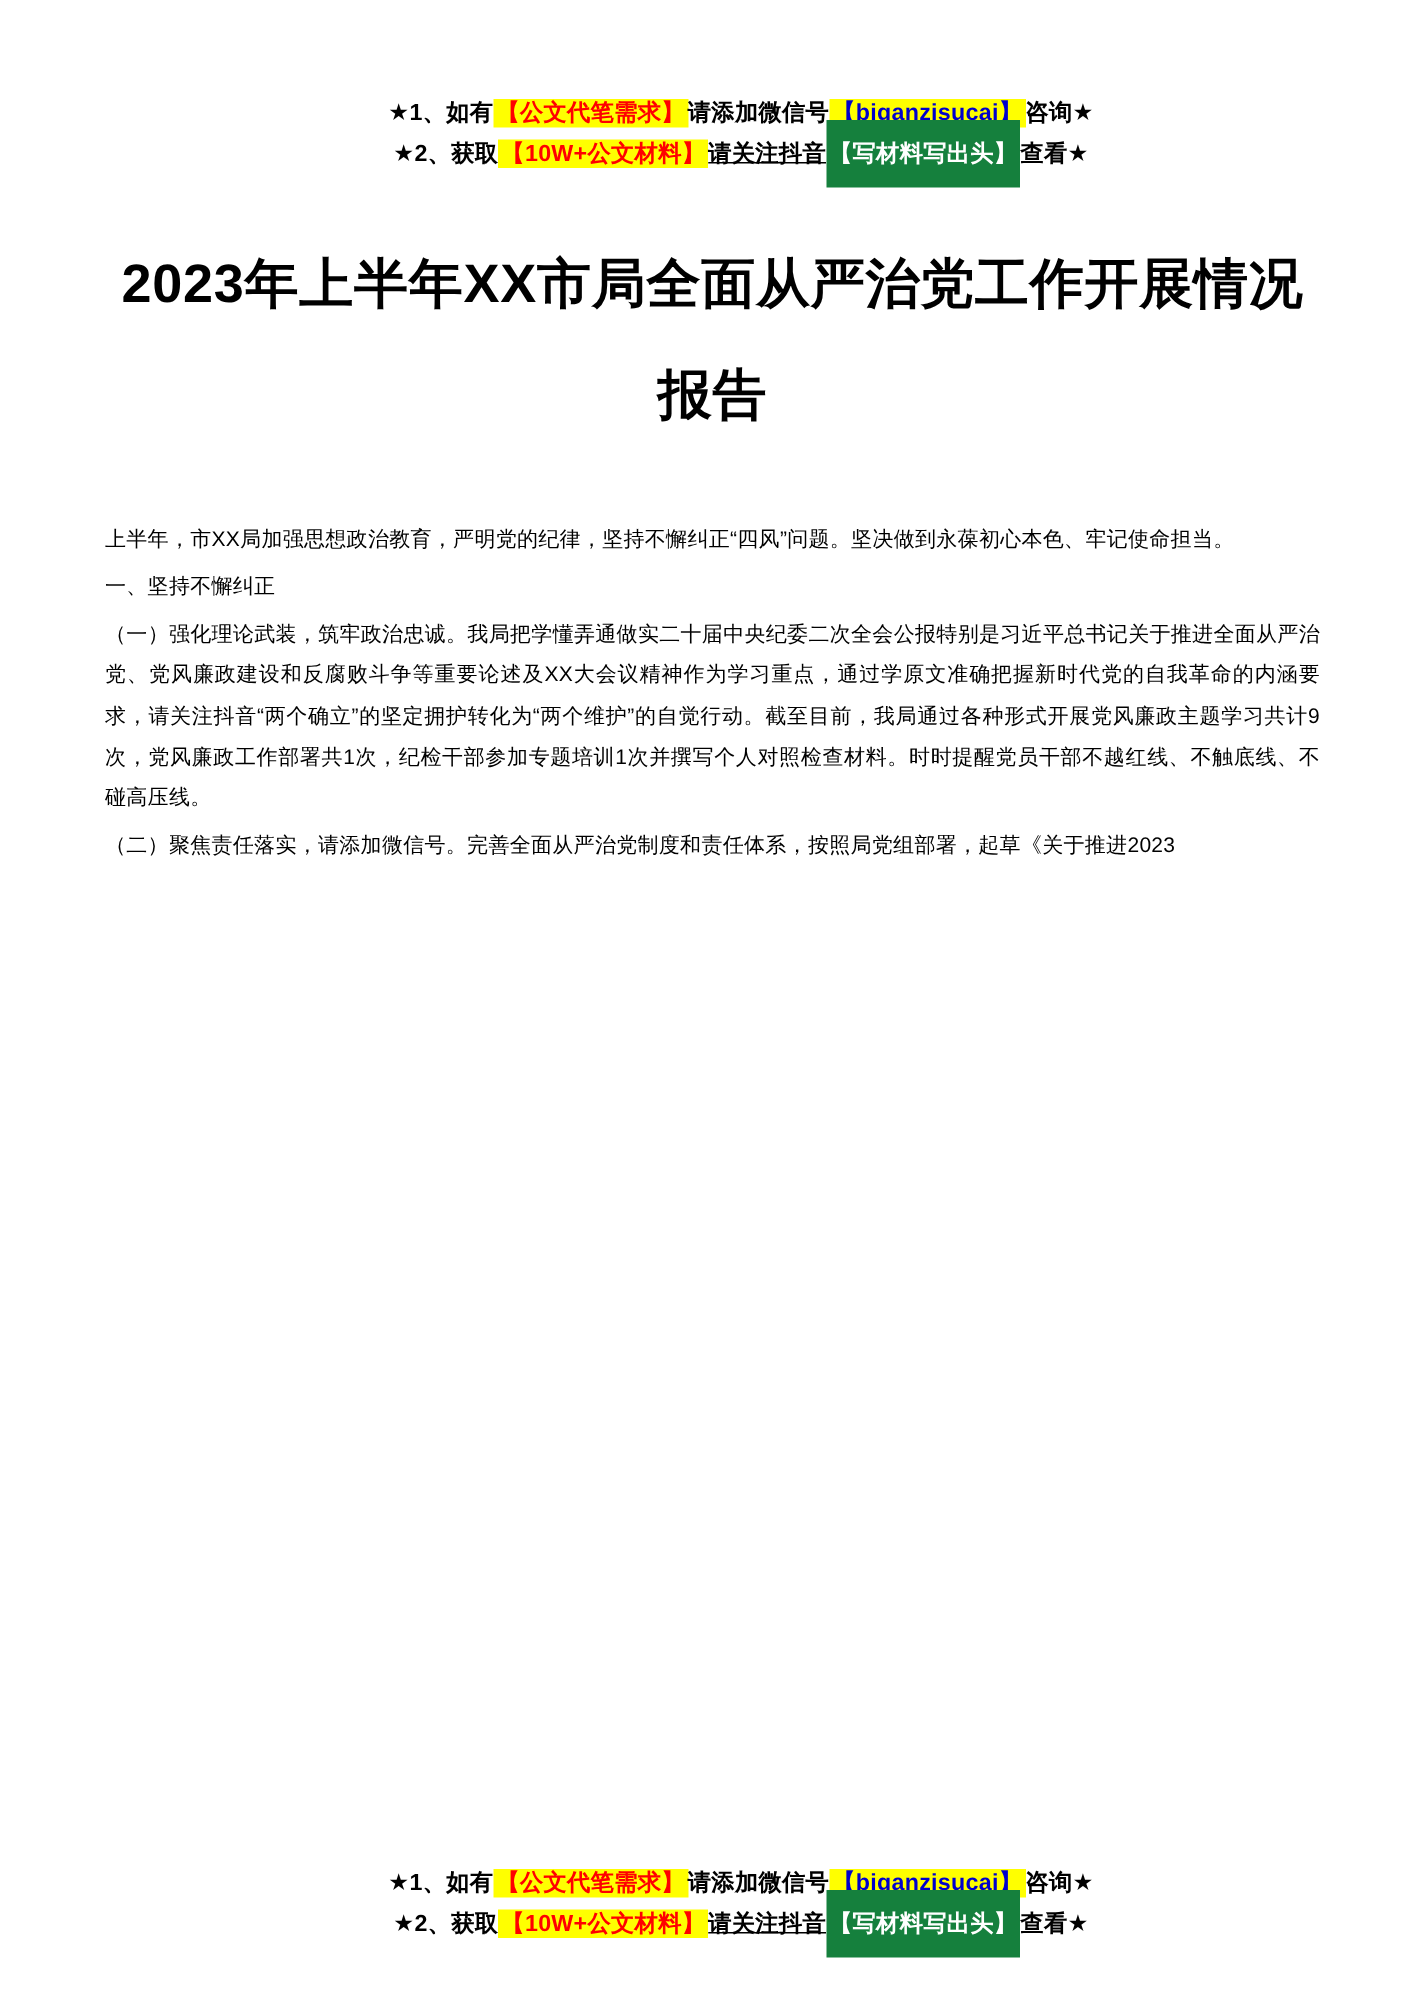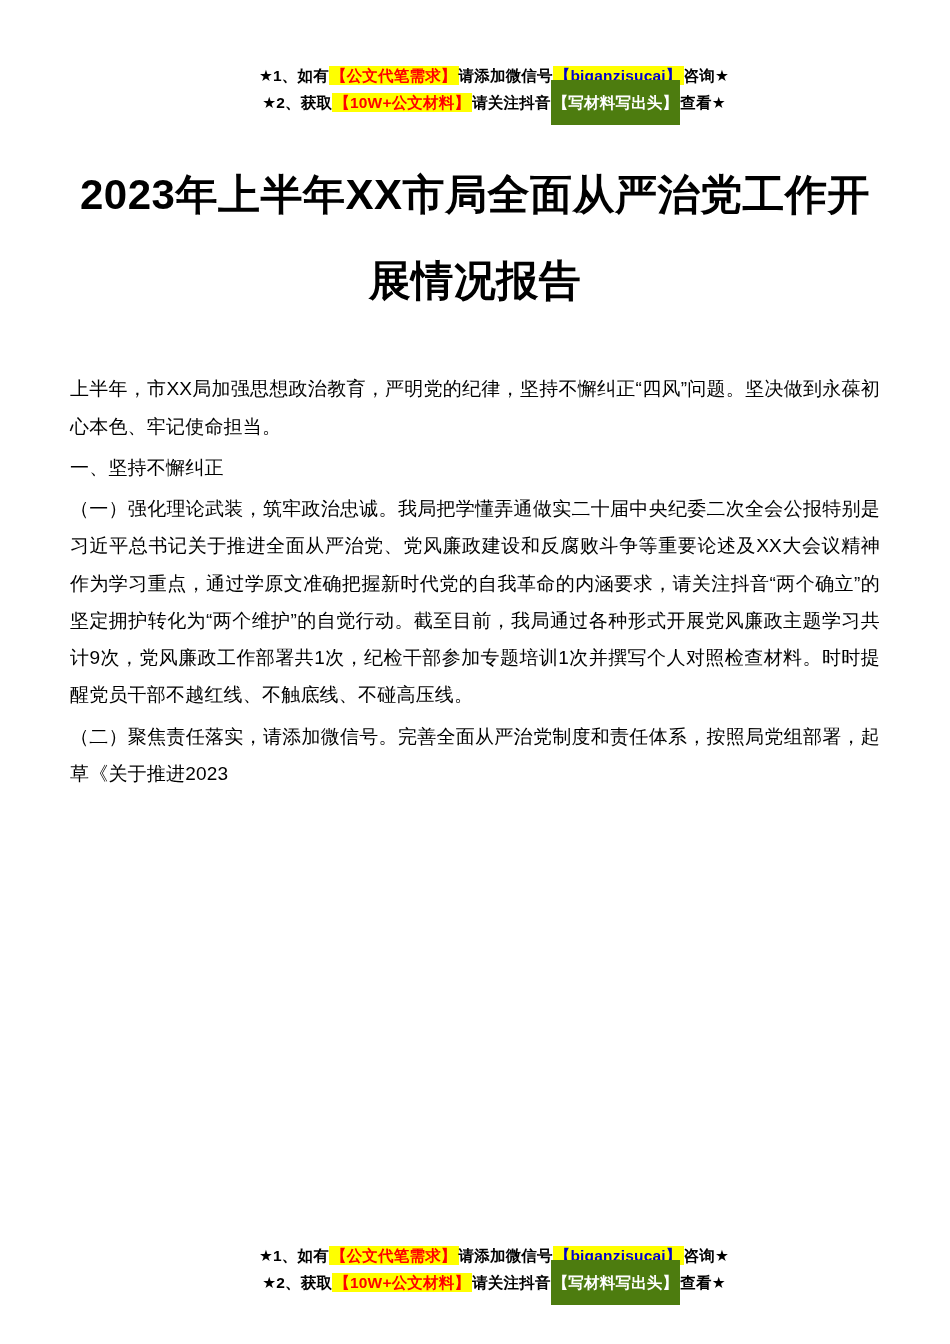--- a/index.html
+++ b/index.html
@@ -48,48 +48,49 @@
     background: #ffff00;
     color: #ff0000;
     padding: 1px 2px;
   }
   .hl-yellow-blue {
     background: #ffff00;
     color: #0000cc;
     padding: 1px 2px;
   }
   .hl-red-white {
-    background: #4d7c0f;
+    background: #15803d;
     color: #ffffff;
     padding: 14px 2px;
   }
   .plain {
     color: #000000;
   }
   .uline {
+    text-decoration: underline;
   }
 
   
   .doc-title {
     margin: 36px 70px 0 70px;
-    font-size: 42px;
+    font-size: 36px;
     font-weight: bold;
     line-height: 2.05;
     text-align: center;
     letter-spacing: 0.5px;
     font-family: "Liberation Sans", "DejaVu Sans", sans-serif;
   }
 
   
   .doc-body {
     margin: 46px 70px 0 70px;
   }
   .doc-body p {
     margin: 0 0 4px 0;
-    font-size: 19px;
+    font-size: 14px;
     line-height: 1.96;
     text-align: justify;
     letter-spacing: 0.2px;
   }
 </style>
 </head>
 <body>
 
 <div class="page">
 

